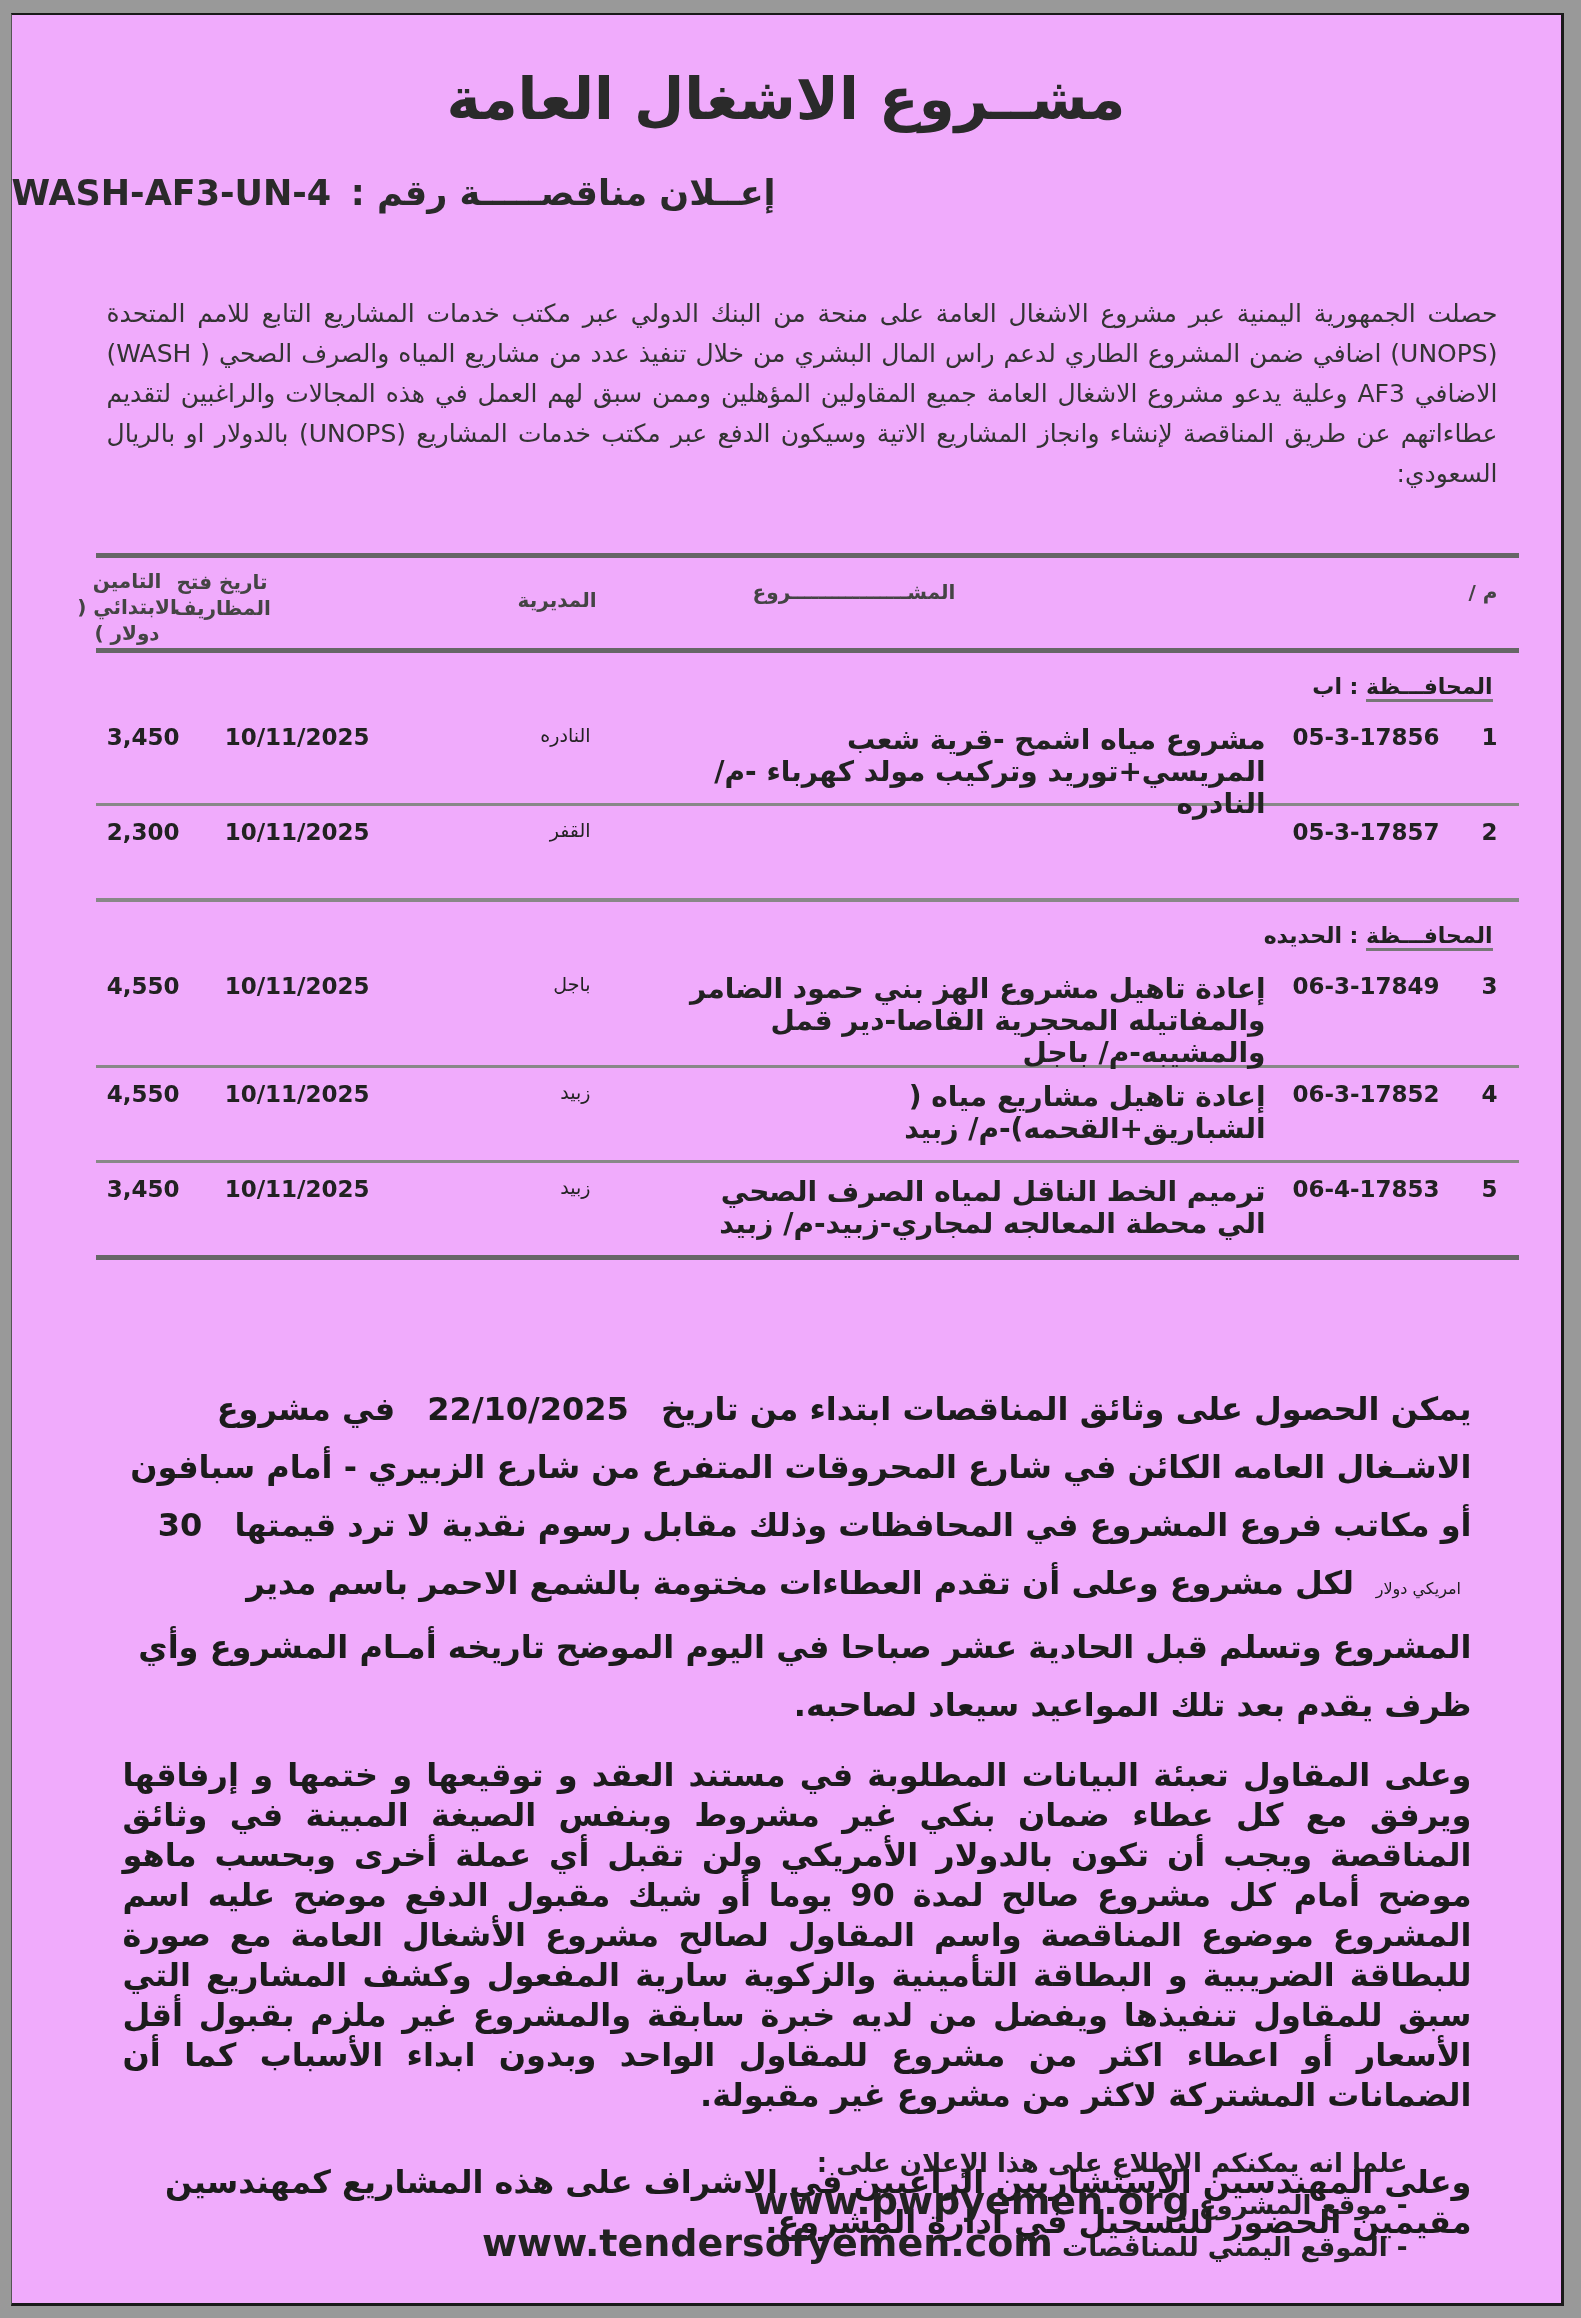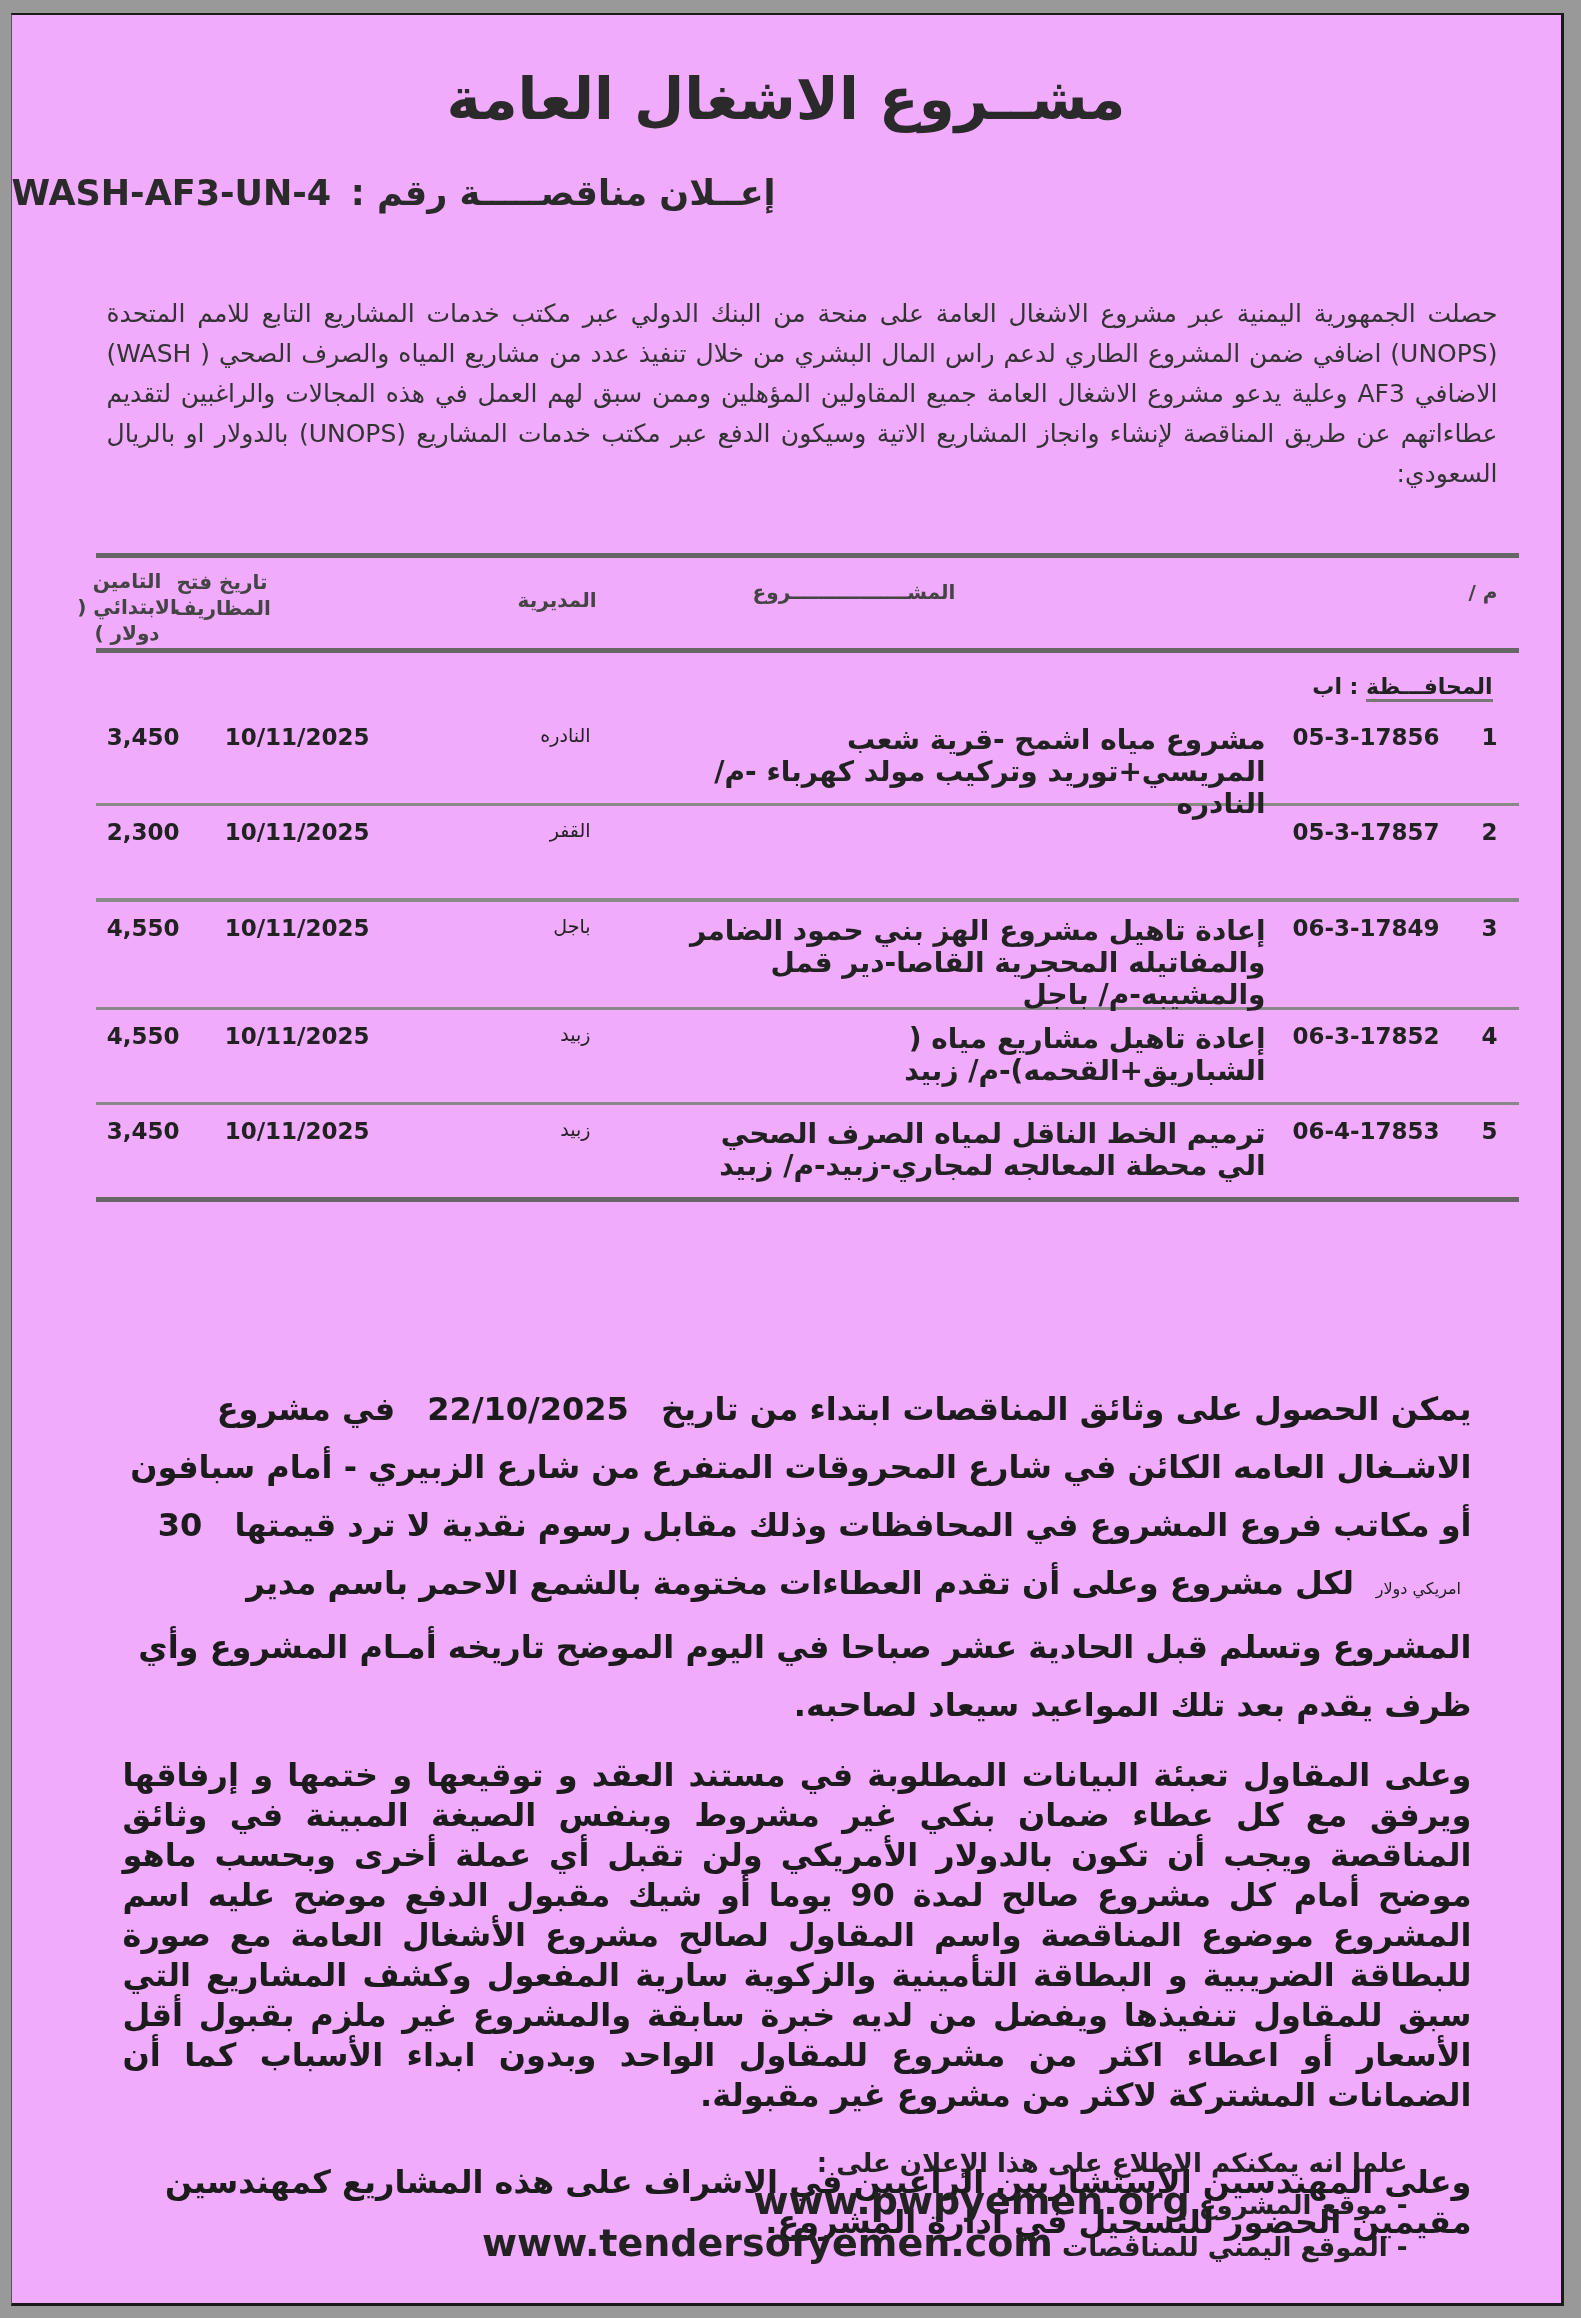--- a/index.html
+++ b/index.html
@@ -122,20 +122,25 @@
     <div class="rule-thin"></div>
     <div class="row">
       <span class="cell c-num">2</span>
       <span class="cell c-code">05-3-17857</span>
       <span class="cell c-dir">القفر</span>
       <span class="cell c-date">10/11/2025</span>
       <span class="cell c-ins">2,300</span>
     </div>
     <div class="rule-thin"></div>
 
+    <div class="gov">
+      <span class="gov-label">المحافـــظة</span>
+      <span> : </span>
+      <span>الحديده</span>
+    </div>
     <div class="row tall">
       <span class="cell c-num">3</span>
       <span class="cell c-code">06-3-17849</span>
       <span class="cell c-desc">إعادة تاهيل مشروع الهز بني حمود الضامر والمفاتيله المحجرية القاصا-دير قمل والمشيبه-م/ باجل</span>
       <span class="cell c-dir">باجل</span>
       <span class="cell c-date">10/11/2025</span>
       <span class="cell c-ins">4,550</span>
     </div>
     <div class="rule-thin"></div>
     <div class="row">

